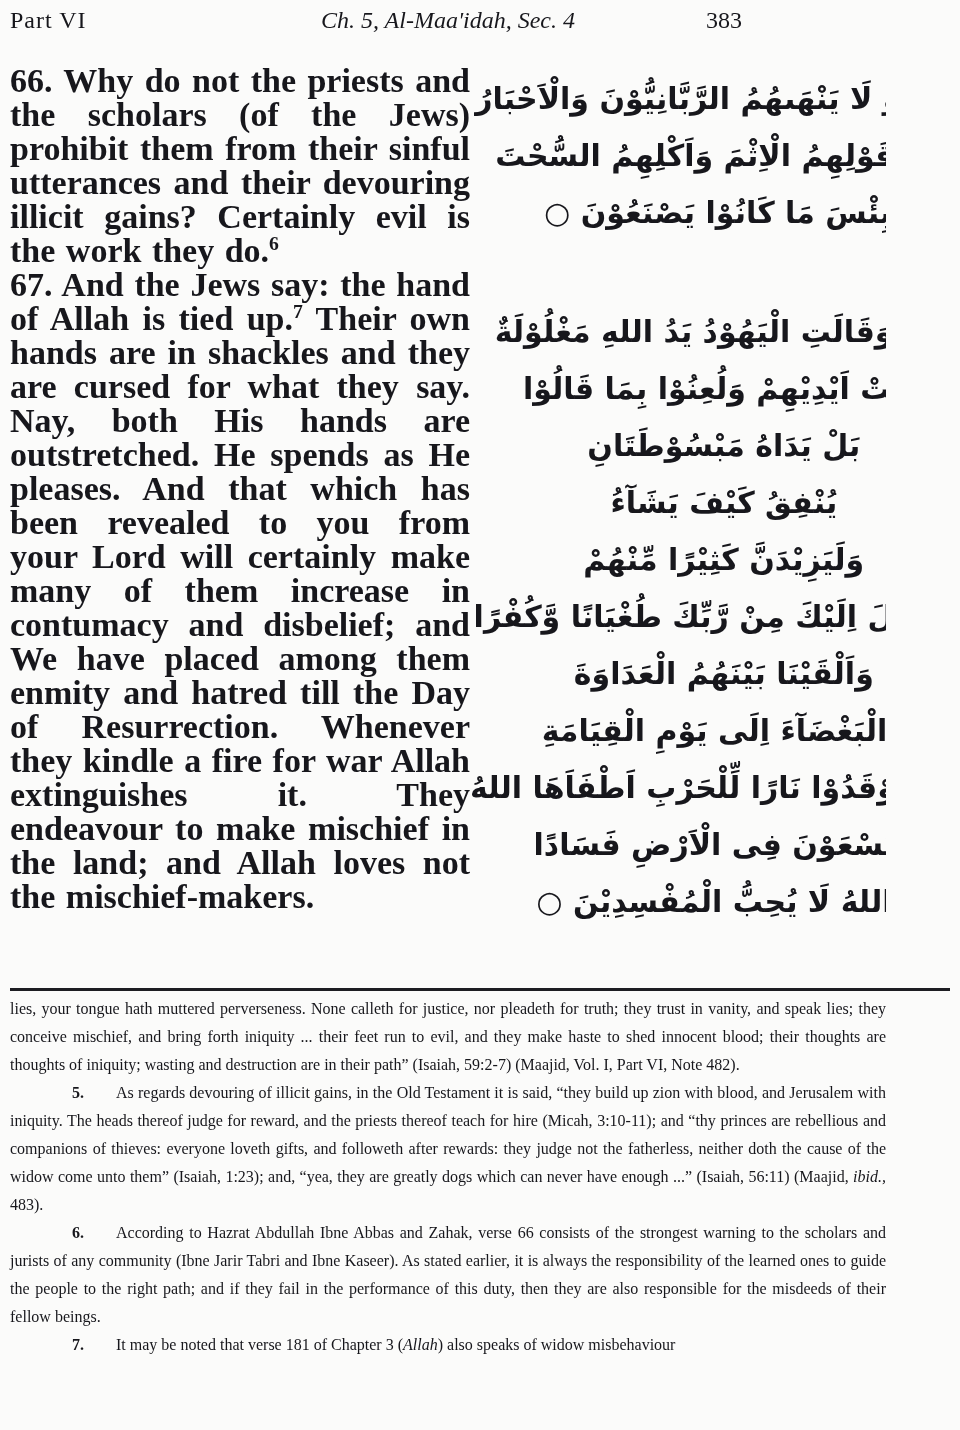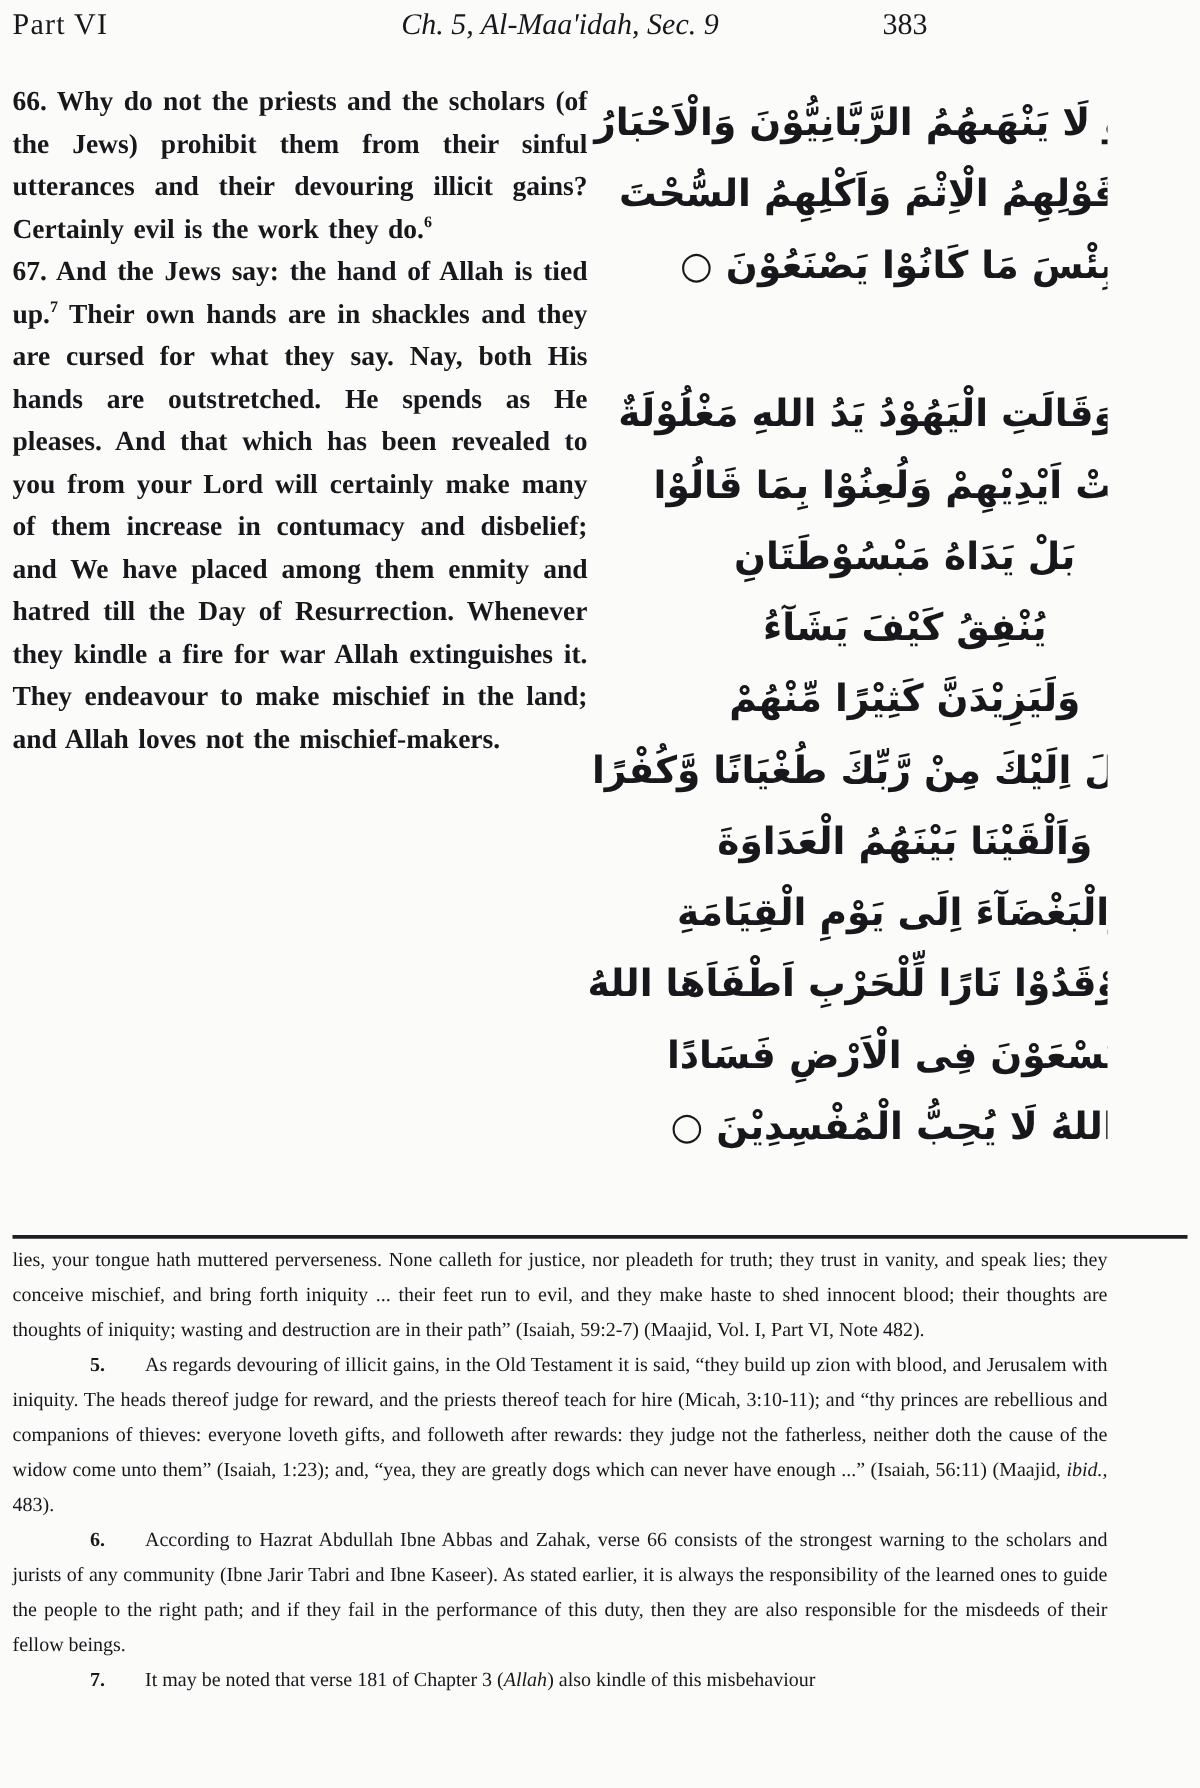--- a/index.html
+++ b/index.html
@@ -37,21 +37,21 @@
     height: 918px;
     position: relative;
     overflow: hidden;
   }
   .col-en { width: 460px; flex: none; }
   .col-ar { flex: 1; direction: rtl; position: relative; padding-top: 6px; }
 
   .verse-en {
     margin: 0;
     font-weight: bold;
-    font-size: 22px;
+    font-size: 34px;
     line-height: 34px;
     text-align: justify;
     word-spacing: 2px;
   }
   .verse-en.second { }
   .verse-en sup { font-size: 0.58em; line-height: 0; }
 
   .arabic-block {
     font-family: "DejaVu Sans", sans-serif;
     font-size: 30px;
@@ -80,21 +80,21 @@
   .fn-num { font-weight: bold; margin-right: 32px; }
   .footnotes em { }
 </style>
 </head>
 <body>
 
 <div class="page">
 
   <div class="header">
     <span class="part">Part VI</span>
-    <span class="title">Ch. 5, Al-Maa'idah, Sec. 9</span>
+    <span class="title">Ch. 5, Al-Maa'idah, Sec. 4</span>
     <span class="pageno">383</span>
   </div>
 
   <div class="content">
     <div class="col-en">
       <p class="verse-en"><span>66.  Why do not the priests and the scholars (of the Jews) prohibit them from their sinful utterances and their devouring illicit gains? Certainly evil is the work they do.</span><sup>6</sup></p>
       <p class="verse-en second"><span>67. And the Jews say: the hand of Allah is tied up.</span><sup>7</sup><span> Their own hands are in shackles and they are cursed for what they say. Nay, both His hands are outstretched. He spends as He pleases. And that which has been revealed to you from your Lord will certainly make many of them increase in contumacy and disbelief; and We have placed among them enmity and hatred till the Day of Resurrection. Whenever they kindle a fire for war Allah extinguishes it. They endeavour to make mischief in the land; and Allah loves not the mischief-makers.</span></p>
     </div>
     <div class="col-ar">
       <div class="arabic-block">
@@ -118,16 +118,16 @@
 
     </div>
   </div>
 
   <hr class="divider">
 
   <div class="footnotes">
     <p><span>lies, your tongue hath muttered perverseness. None calleth for justice, nor pleadeth for truth; they trust in vanity, and speak lies; they conceive mischief, and bring forth iniquity ... their feet run to evil, and they make haste to shed innocent blood; their thoughts are thoughts of iniquity; wasting and destruction are in their path” (Isaiah, 59:2-7) (Maajid, Vol. I, Part VI, Note 482).</span></p>
     <p class="indent"><span class="fn-num">5.</span><span>As regards devouring of illicit gains, in the Old Testament it is said, “they build up zion with blood, and Jerusalem with iniquity. The heads thereof judge for reward, and the priests thereof teach for hire (Micah, 3:10-11); and “thy princes are rebellious and companions of thieves: everyone loveth gifts, and followeth after rewards: they judge not the fatherless, neither doth the cause of the widow come unto them” (Isaiah, 1:23); and, “yea, they are greatly dogs which can never have enough ...” (Isaiah, 56:11) (Maajid, </span><em>ibid.,</em><span> 483).</span></p>
     <p class="indent"><span class="fn-num">6.</span><span>According to Hazrat Abdullah Ibne Abbas and Zahak, verse 66 consists of the strongest warning to the scholars and jurists of any community (Ibne Jarir Tabri and Ibne Kaseer). As stated earlier, it is always the responsibility of the learned ones to guide the people to the right path; and if they fail in the performance of this duty, then they are also responsible for the misdeeds of their fellow beings.</span></p>
-    <p class="indent"><span class="fn-num">7.</span><span>It may be noted that verse 181 of Chapter 3 (</span><em>Allah</em><span>) also kindle of this misbehaviour</span></p>
+    <p class="indent"><span class="fn-num">7.</span><span>It may be noted that verse 181 of Chapter 3 (</span><em>Allah</em><span>) also speaks of widow misbehaviour</span></p>
   </div>
 
 </div>
 
 </body></html>

